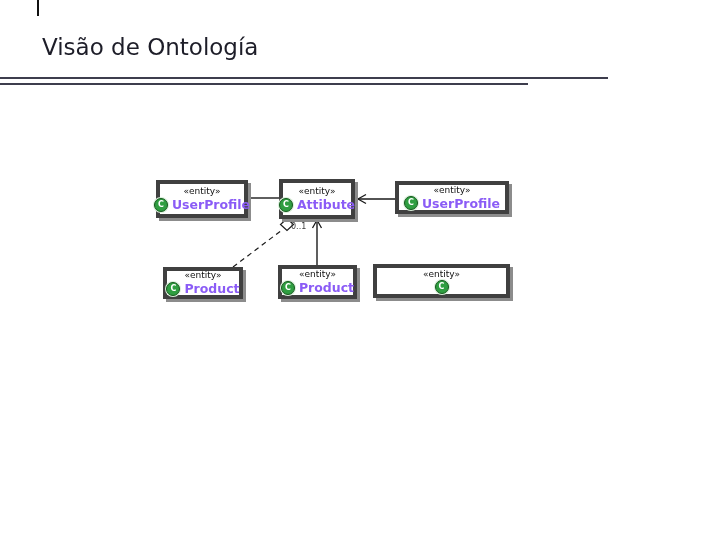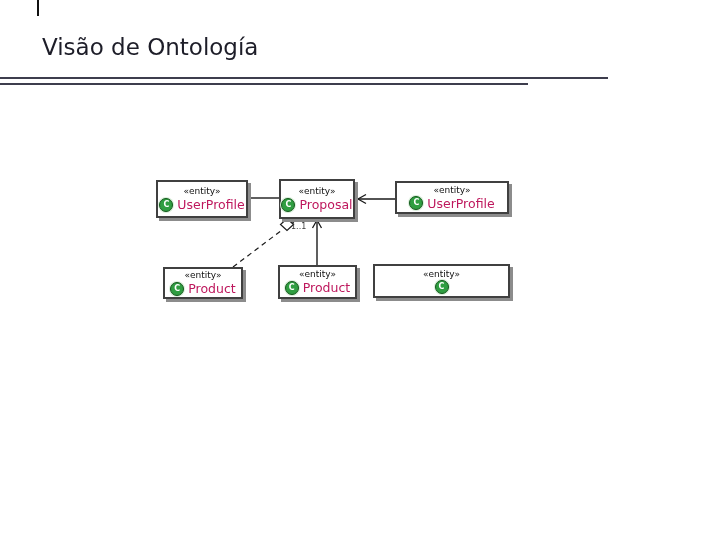--- a/index.html
+++ b/index.html
@@ -14,33 +14,33 @@
   }
   .rule { position:absolute; left:0; height:2px; background:#3d3d4d; }
   .rule-top { top:77px; width:608px; }
   .rule-bottom { top:83px; width:528px; }
 
   .diagram { position:absolute; left:0; top:0; width:720px; height:540px; }
   .connector-layer { position:absolute; left:0; top:0; pointer-events:none; }
 
   .entity {
     position:absolute; box-sizing:border-box; background:#ffffff;
-    border:2px solid #404040; box-shadow:3px 3px 0 #8c8c8c;
+    border:4px solid #404040; box-shadow:3px 3px 0 #8c8c8c;
     display:flex; flex-direction:column; align-items:center; justify-content:center;
     gap:1px; padding:1px 2px;
   }
   .stereo { font-size:9px; line-height:10px; color:#111111; white-space:nowrap; }
   .name-row { display:flex; align-items:center; gap:4px; }
   .class-icon {
     width:12px; height:12px; border-radius:50%; flex:0 0 auto;
     background:#2f9e41; border:1px solid #14591c; box-shadow:0 0 0 1px #d9eeda;
     color:#ffffff; font-size:8px; font-weight:bold; line-height:12px;
     display:flex; align-items:center; justify-content:center;
   }
-  .ename { font-size:12.5px; font-weight:normal; color:#be185d; white-space:nowrap; }
+  .ename { font-size:12.5px; font-weight:bold; color:#8b5cf6; white-space:nowrap; }
 
   .e-userprofile       { left:156px; top:180px; width:92px;  height:38px; }
   .e-product           { left:279px; top:179px; width:76px;  height:40px; }
   .e-announcement      { left:395px; top:181px; width:114px; height:33px; }
   .e-attibute          { left:163px; top:267px; width:80px;  height:32px; }
   .e-proposal          { left:278px; top:265px; width:79px;  height:34px; }
   .e-negociationsround { left:373px; top:264px; width:137px; height:34px; }
   .e-negociationsround .ename { font-size:11.5px; }
 
   .mult-label {
@@ -73,35 +73,35 @@
         <line x1="317" y1="265" x2="317" y2="220" stroke="#1a1a1a" stroke-width="1.4"></line>
         <polyline points="312.5,228 317,220 321.5,228" fill="none" stroke="#1a1a1a" stroke-width="1.3"></polyline>
       </g>
 
       <g>
         <line x1="233" y1="267" x2="282" y2="230" stroke="#1a1a1a" stroke-width="1.2" stroke-dasharray="5 4"></line>
         <polygon points="287,218.5 293.5,224.5 287,230.5 280.5,224.5" fill="#ffffff" stroke="#1a1a1a" stroke-width="1.2"></polygon>
       </g>
     </svg>
 
-    <span class="mult-label">1..1</span>
+    <span class="mult-label">0..1</span>
 
     <div class="entity e-userprofile">
       <span class="stereo">«entity»</span>
       <span class="name-row">
         <span class="class-icon">C</span>
         <span class="ename">UserProfile</span>
       </span>
     </div>
 
     <div class="entity e-product">
       <span class="stereo">«entity»</span>
       <span class="name-row">
         <span class="class-icon">C</span>
-        <span class="ename">Proposal</span>
+        <span class="ename">Attibute</span>
       </span>
     </div>
 
     <div class="entity e-announcement">
       <span class="stereo">«entity»</span>
       <span class="name-row">
         <span class="class-icon">C</span>
         <span class="ename">UserProfile</span>
       </span>
     </div>

